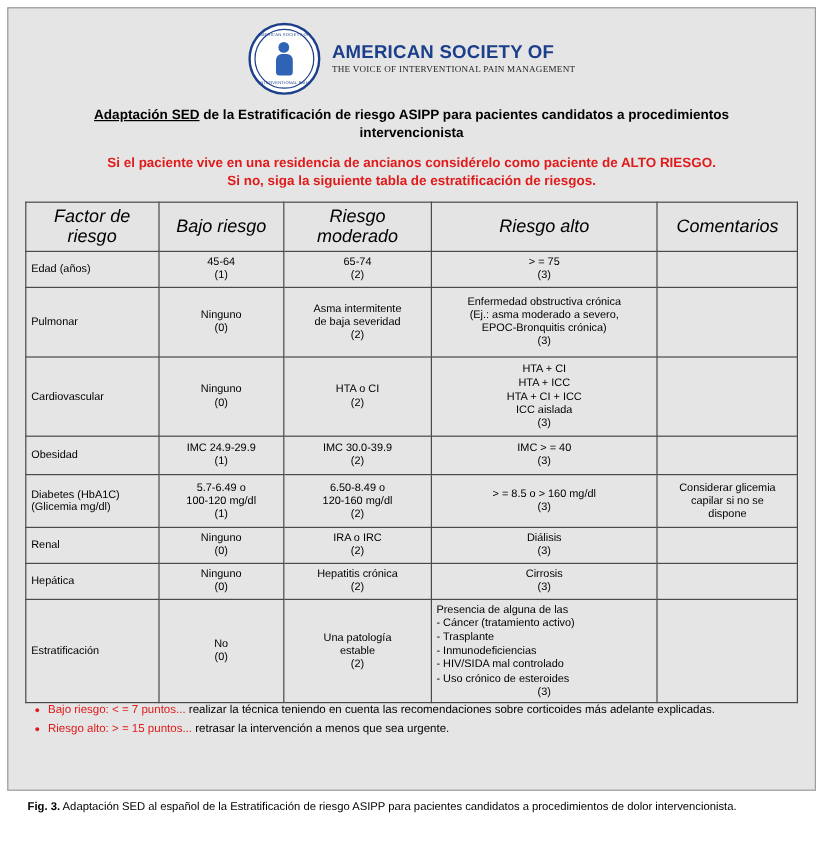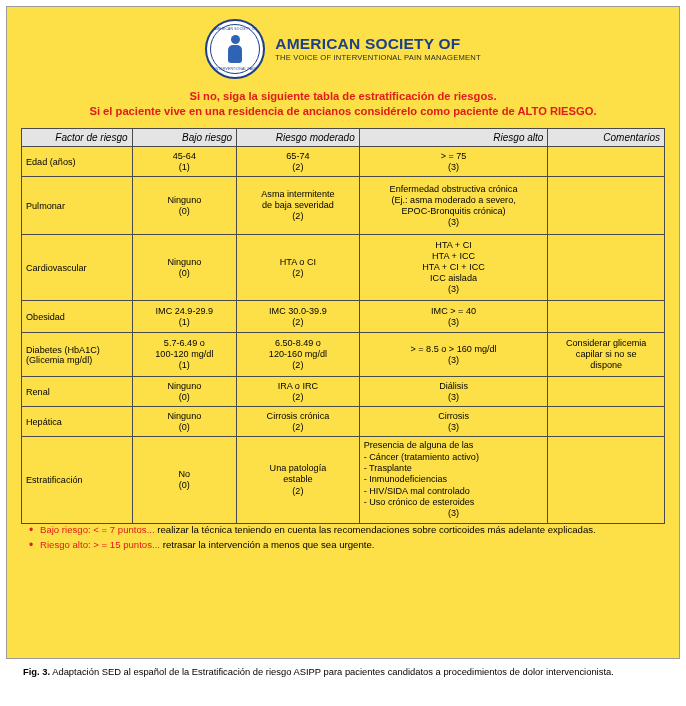--- a/index.html
+++ b/index.html
@@ -20,21 +20,21 @@
     box-sizing: border-box;
   }
   .figure-box {
     position: absolute;
     left: 6px;
     top: 6px;
     width: 674px;
     height: 653px;
     border: 1px solid #9b9b9b;
     box-sizing: border-box;
-    background: #fde047;
+    background: #e5e5e5;
     overflow: hidden;
   }
   .inner {
     padding: 10px 14px 6px 14px;
   }
 
   
   .logo-row {
     display: flex;
     align-items: center;
@@ -94,21 +94,21 @@
     line-height: 1.04;
   }
   .logo-l1, .logo-l2 {
     font-family: "Liberation Sans", sans-serif;
     font-weight: bold;
     font-size: 15.5px;
     color: #1b3f8b;
     letter-spacing: 0.2px;
   }
   .logo-l3 {
-    font-family: Liberation Sans, sans-serif;
+    font-family: Liberation Serif, serif;
     font-size: 7.6px;
     color: #2a2a2a;
     letter-spacing: 0.2px;
     margin-top: 2px;
   }
 
   
   .doc-title {
     text-align: center;
     font-size: 11.3px;
@@ -136,22 +136,22 @@
   }
   table.risk th, table.risk td {
     border: 1px solid #4a4a4a;
     vertical-align: middle;
     padding: 3px 4px;
   }
   table.risk thead th {
     background: #e4e4e4;
     font-style: italic;
     font-weight: normal;
-    text-align: right;
-    font-size: 10px;
+    text-align: center;
+    font-size: 15px;
     padding: 3px 4px;
   }
   th.c-factor { width: 17%; text-align: center; }
   th.c-low { width: 16%; }
   th.c-mod { width: 19%; }
   th.c-high { width: 30%; }
   th.c-com { width: 18%; }
 
   td.factor {
     text-align: left;
@@ -226,24 +226,27 @@
             <div class="body"></div>
           </div>
           <div class="seal-text-bottom">INTERVENTIONAL PAIN</div>
         </div>
         <div class="logo-text">
           <div class="logo-l1">AMERICAN SOCIETY OF</div>
           <div class="logo-l3">THE VOICE OF INTERVENTIONAL PAIN MANAGEMENT</div>
         </div>
       </div>
 
+      <div class="doc-title">
+        <span class="u">Adaptación SED</span><span> de la Estratificación de riesgo ASIPP para pacientes candidatos a procedimientos intervencionista</span>
+      </div>
 
       <div class="warn">
+        <div>Si el paciente vive en una residencia de ancianos considérelo como paciente de ALTO RIESGO.</div>
         <div>Si no, siga la siguiente tabla de estratificación de riesgos.</div>
-        <div>Si el paciente vive en una residencia de ancianos considérelo como paciente de ALTO RIESGO.</div>
       </div>
 
       <table class="risk">
         <thead>
           <tr>
             <th class="c-factor">Factor de riesgo</th>
             <th class="c-low">Bajo riesgo</th>
             <th class="c-mod">Riesgo moderado</th>
             <th class="c-high">Riesgo alto</th>
             <th class="c-com">Comentarios</th>
@@ -368,21 +371,21 @@
             <td class="cell"></td>
           </tr>
 
           <tr style="height:30px">
             <td class="factor">Hepática</td>
             <td class="cell">
               <span class="ln">Ninguno</span>
               <span class="ln">(0)</span>
             </td>
             <td class="cell">
-              <span class="ln">Cirrosis crónica</span>
+              <span class="ln">Hepatitis crónica</span>
               <span class="ln">(2)</span>
             </td>
             <td class="cell">
               <span class="ln">Cirrosis</span>
               <span class="ln">(3)</span>
             </td>
             <td class="cell"></td>
           </tr>
 
           <tr style="height:80px">

